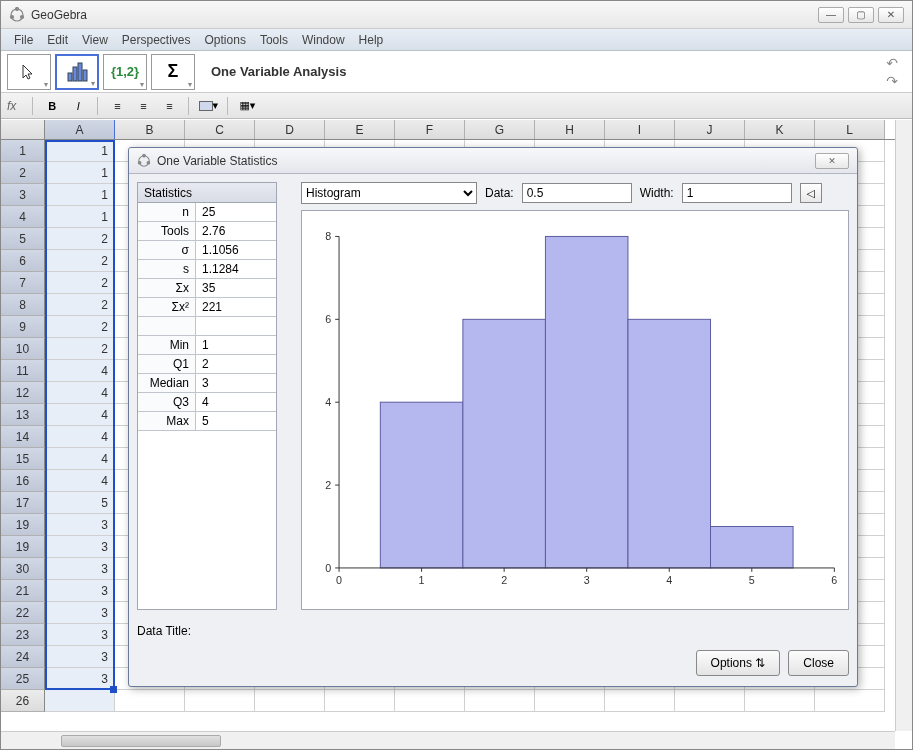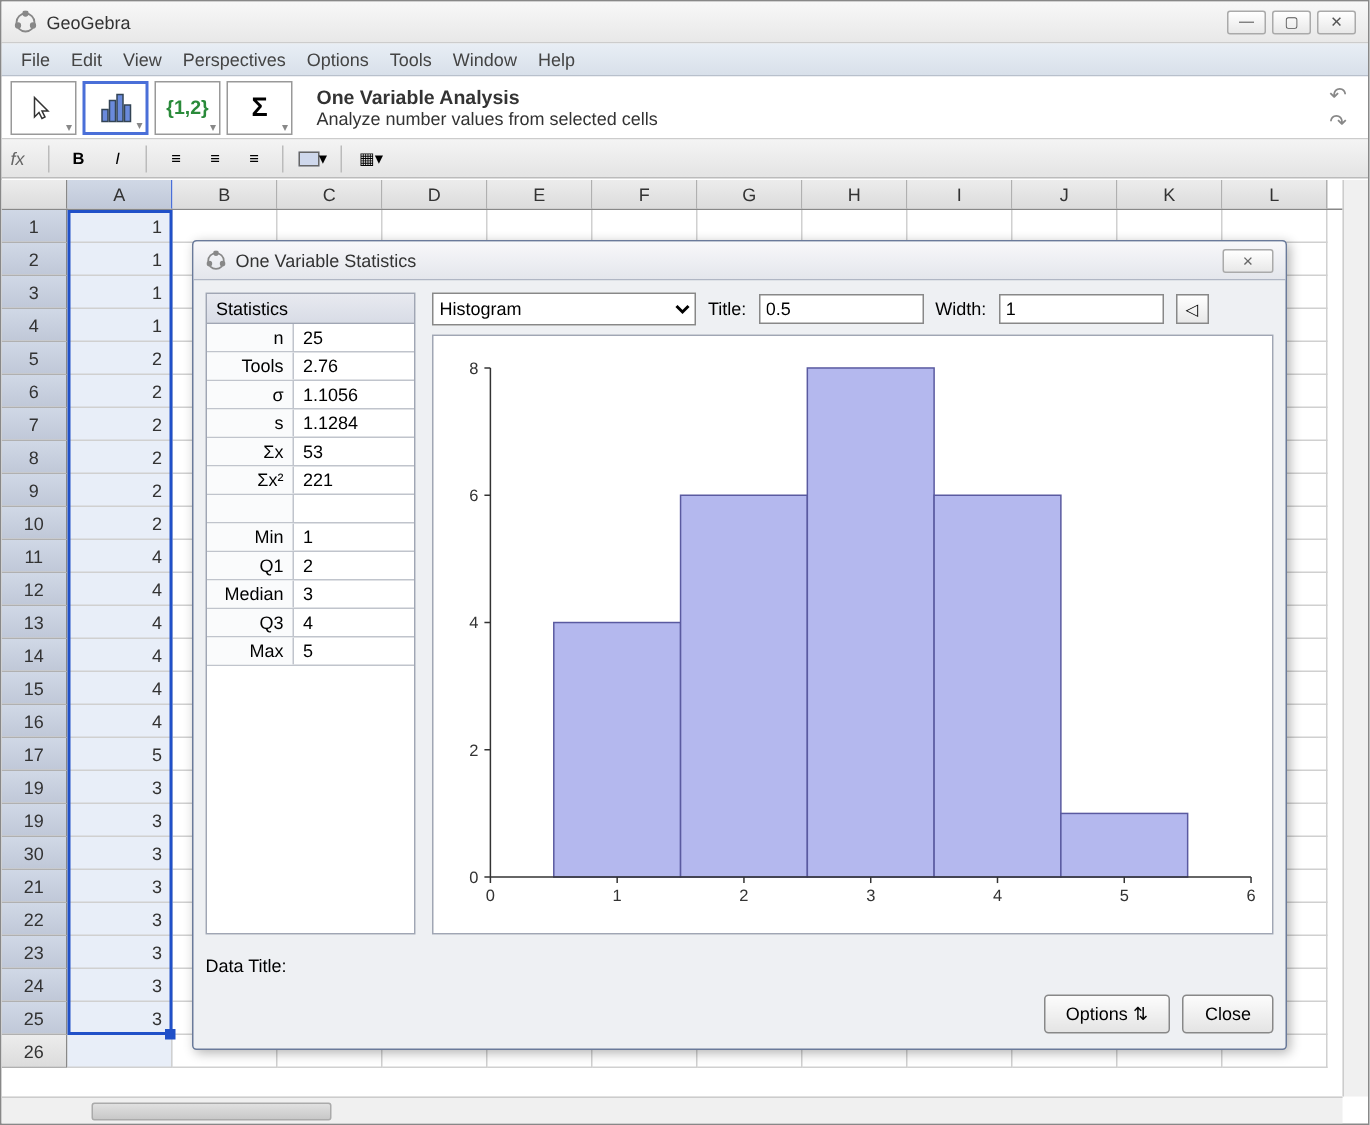--- a/index.html
+++ b/index.html
@@ -49,25 +49,25 @@
 .cell.selcol { background: #e8eef8; }
 .selection-border { position: absolute; top: 0; left: 0; width: 70px; height: 550px; border: 2px solid #2050c8; pointer-events: none; }
 .selection-handle { position: absolute; left: 65px; top: 546px; width: 7px; height: 7px; background: #2050c8; pointer-events: none; }
 
 
 .hscroll { position: absolute; bottom: 0; left: 0; right: 17px; height: 18px; background: #f0f0f0; border-top: 1px solid #ccc; display: flex; align-items: center; }
 .hscroll .thumb { width: 160px; height: 12px; background: linear-gradient(#e0e0e0,#c8c8c8); border: 1px solid #aaa; border-radius: 2px; margin-left: 60px; }
 .vscroll { position: absolute; right: 0; top: 119px; bottom: 18px; width: 17px; background: #f0f0f0; border-left: 1px solid #ccc; }
 
 
-.dialog { position: absolute; left: 127px; top: 159px; width: 730px; height: 540px; background: #eef0f3; border: 1px solid #6a7a9a; box-shadow: 2px 2px 8px rgba(0,0,0,0.3); border-radius: 3px; display: flex; flex-direction: column; }
+.dialog { position: absolute; left: 127px; top: 146px; width: 730px; height: 540px; background: #eef0f3; border: 1px solid #6a7a9a; box-shadow: 2px 2px 8px rgba(0,0,0,0.3); border-radius: 3px; display: flex; flex-direction: column; }
 .dlg-title { height: 26px; background: linear-gradient(#f8f8fa,#e4e6ec); display: flex; align-items: center; padding: 0 8px; border-bottom: 1px solid #b0b6c4; border-radius: 3px 3px 0 0; }
 .dlg-title .t { font-size: 12px; color: #333; flex: 1; margin-left: 6px; }
 .dlg-close { width: 34px; height: 16px; border: 1px solid #aaa; border-radius: 2px; background: linear-gradient(#fff,#e8e8e8); display: flex; align-items: center; justify-content: center; font-size: 9px; color: #666; cursor: pointer; }
-.dlg-body { flex: 1; display: flex; padding: 8px; gap: 11px; }
+.dlg-body { flex: 1; display: flex; padding: 8px; gap: 24px; }
 
 
 .stats-panel { width: 140px; border: 1px solid #a0a6b4; background: #fff; display: flex; flex-direction: column; }
 .stats-title { height: 20px; background: linear-gradient(#e8eaf0,#d8dce6); border-bottom: 1px solid #a0a6b4; display: flex; align-items: center; padding: 0 6px; font-size: 12px; }
 .stats-table { }
 .stat-row { display: flex; height: 19px; border-bottom: 1px solid #c0c4cc; font-size: 12px; }
 .stat-label { width: 58px; border-right: 1px solid #c0c4cc; display: flex; align-items: center; justify-content: flex-end; padding-right: 6px; background: #fafbfc; }
 .stat-value { flex: 1; display: flex; align-items: center; padding-left: 6px; }
 .stat-row.empty .stat-label, .stat-row.empty .stat-value { color: transparent; }
 
@@ -137,21 +137,20 @@
   <div class="tool-btn">
     <span style="color:#2a8a3a;font-weight:bold;font-size:13px">{1,2}</span>
     <span class="tool-arrow">▾</span>
   </div>
   <div class="tool-btn">
     <span style="font-size:18px;font-weight:bold">Σ</span>
     <span class="tool-arrow">▾</span>
   </div>
   <div class="tool-desc">
     <div class="t1">One Variable Analysis</div>
-    <div>Analyze number values from selected cells</div>
   </div>
   <div class="undo-redo">
     <div class="ur-btn">↶</div>
     <div class="ur-btn">↷</div>
   </div>
 </div>
 
 <div class="formatbar">
   <span class="fx">fx</span>
   <div class="fmt-sep"></div>
@@ -620,21 +619,21 @@
           <div class="stat-row">
             <div class="stat-label">σ</div>
             <div class="stat-value">1.1056</div>
           </div>
           <div class="stat-row">
             <div class="stat-label">s</div>
             <div class="stat-value">1.1284</div>
           </div>
           <div class="stat-row">
             <div class="stat-label">Σx</div>
-            <div class="stat-value">53</div>
+            <div class="stat-value">35</div>
           </div>
           <div class="stat-row">
             <div class="stat-label">Σx²</div>
             <div class="stat-value">221</div>
           </div>
           <div class="stat-row empty">
             <div class="stat-label"></div>
             <div class="stat-value"></div>
           </div>
           <div class="stat-row">
@@ -655,21 +654,21 @@
           </div>
           <div class="stat-row">
             <div class="stat-label">Max</div>
             <div class="stat-value">5</div>
           </div>
         </div>
     </div>
     <div class="chart-panel">
       <div class="chart-controls">
         <select><option>Histogram</option></select>
-        <span>Title:</span>
+        <span>Data:</span>
         <input type="text" value="0.5" style="">
         <span>Width:</span>
         <input type="text" value="1" style="">
         <div class="opt-toggle">◁</div>
       </div>
       <div class="chart-area">
         <svg class="chart-svg" id="chartsvg" viewBox="0 0 560 380">
             <rect x="80.33333333333333" y="182" width="84.66666666666667" height="170" fill="#b4b8ee" stroke="#5a5aa0"></rect>
             <rect x="165" y="97" width="84.66666666666669" height="255" fill="#b4b8ee" stroke="#5a5aa0"></rect>
             <rect x="249.66666666666669" y="12" width="84.66666666666669" height="340" fill="#b4b8ee" stroke="#5a5aa0"></rect>

